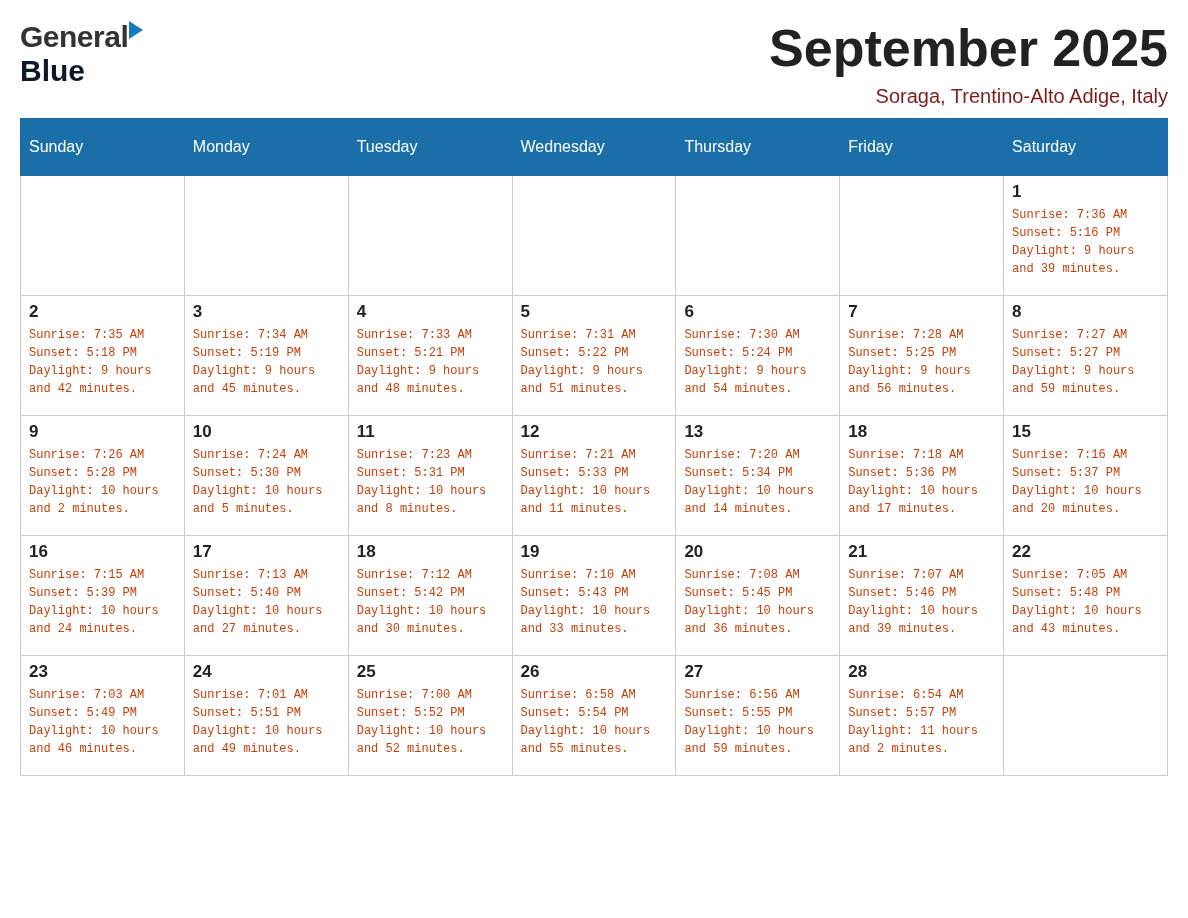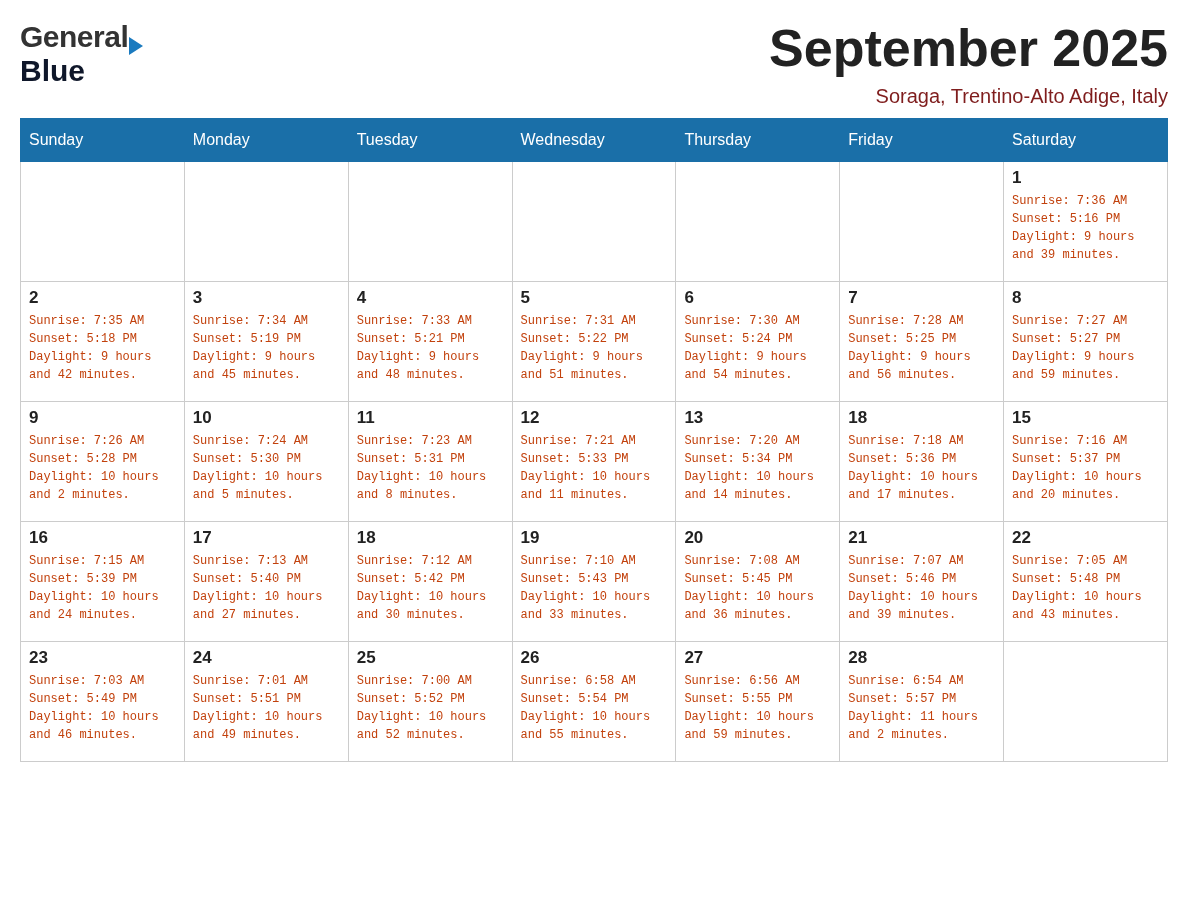--- a/index.html
+++ b/index.html
@@ -36,21 +36,21 @@
       margin-top: 8px;
     }
     .calendar {
       width: 100%;
       border-collapse: collapse;
       margin-top: 8px;
     }
     .calendar th {
       background-color: #1a6fa8;
       color: #fff;
-      padding: 12px 8px;
+      padding: 19px 8px;
       text-align: left;
       font-size: 16px;
       font-weight: normal;
       border: 1px solid #1a6fa8;
     }
     .calendar td {
       border: 1px solid #ccc;
       vertical-align: top;
       padding: 6px 8px;
       width: 14.28%;
@@ -66,21 +66,21 @@
       font-size: 12px;
       color: #c2410c;
       line-height: 1.5;
       font-family: Liberation Mono, monospace;
     }
     .empty-cell {
       background: #fff;
     }
     .logo-row {
       display: flex;
-      align-items: flex-end;
+      align-items: flex-start;
     }
     .logo-text-general {
       font-size: 30px;
       font-weight: bold;
       color: #333;
       letter-spacing: -0.5px;
     }
     .logo-arrow {
       display: inline-block;
       width: 0;

